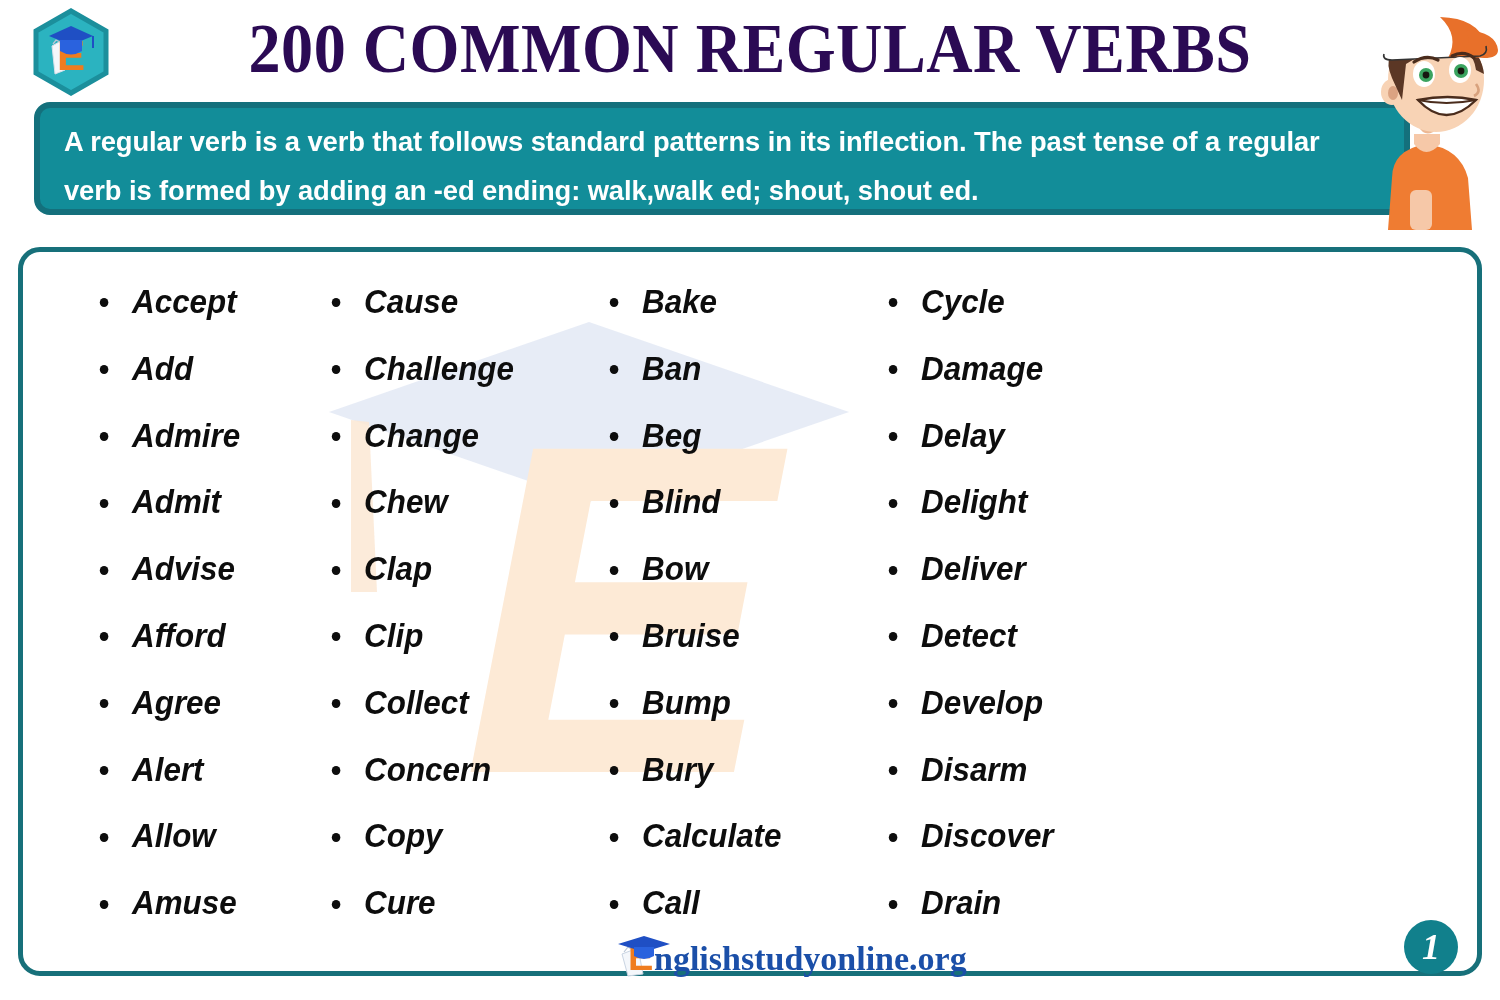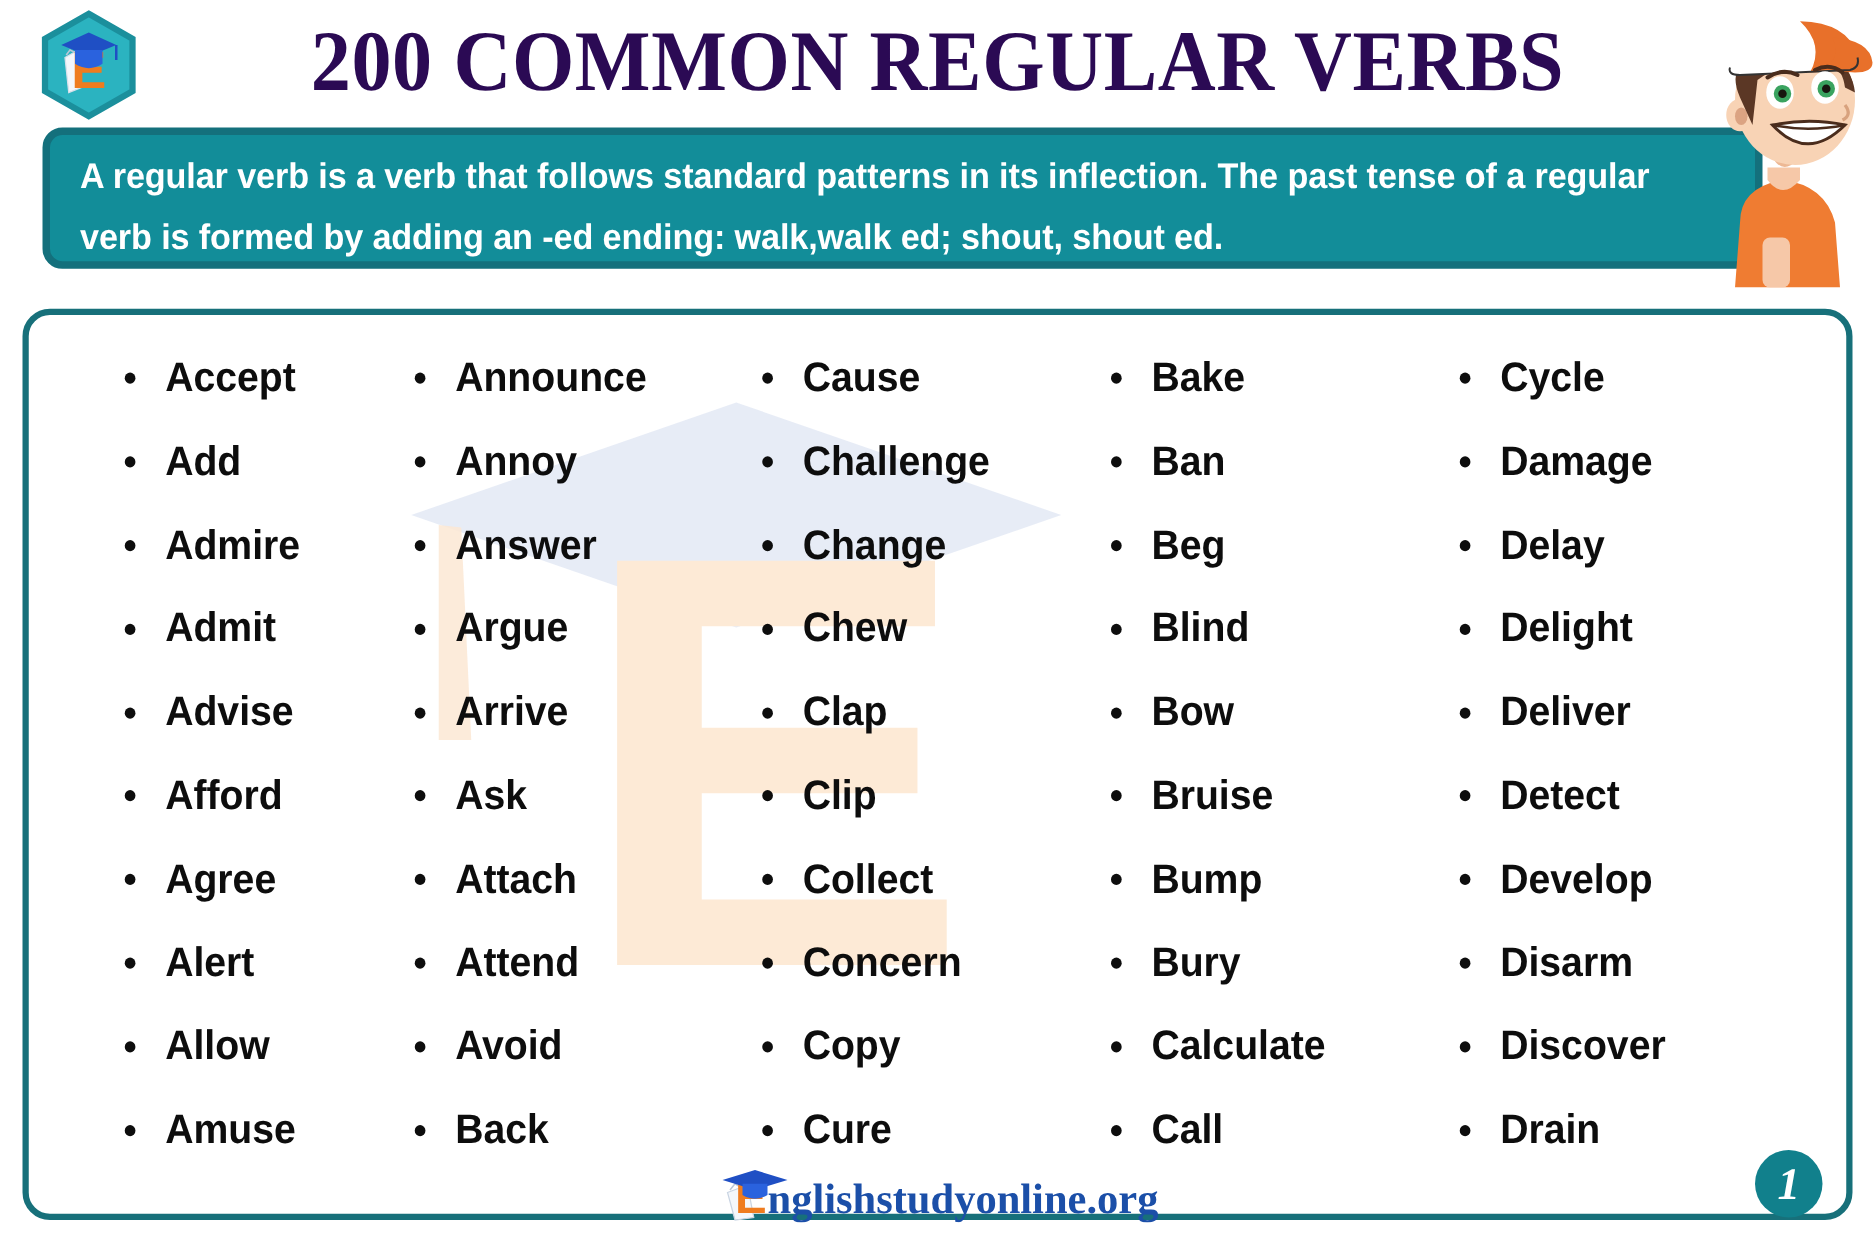--- a/index.html
+++ b/index.html
@@ -82,20 +82,21 @@
 
   
   #verb-card {
     position: absolute;
     left: 18px; top: 247px;
     width: 1464px; height: 729px;
     background: #ffffff;
     border: 5px solid #17707a;
     border-radius: 22px;
     overflow: hidden;
+    font-style: italic;
   }
 
   
   #watermark {
     position: absolute;
     left: 266px; top: 50px;
     width: 700px; height: 600px;
     pointer-events: none;
   }
   #watermark svg { display: block; width: 700px; height: 600px; }
@@ -137,21 +138,21 @@
     left: 4px; top: 50%;
     width: 9px; height: 9px;
     margin-top: -4px;
     border-radius: 50%;
     background: #0d0d0d;
   }
 
   
   #site-logo {
     position: absolute;
-    left: 568px; top: 926px;
+    left: 608px; top: 926px;
     width: 360px; height: 52px;
     z-index: 6;
     text-align: right;
   }
   #site-logo svg { display: block; width: 360px; height: 52px; }
 
   #page-badge {
     position: absolute;
     left: 1404px; top: 920px;
     width: 54px; height: 54px;
@@ -256,32 +257,20 @@
         <div class="verb-item">Admire</div>
         <div class="verb-item">Admit</div>
         <div class="verb-item">Advise</div>
         <div class="verb-item">Afford</div>
         <div class="verb-item">Agree</div>
         <div class="verb-item">Alert</div>
         <div class="verb-item">Allow</div>
         <div class="verb-item">Amuse</div>
       </div>
 
-      <div class="verb-column">
-        <div class="verb-item">Announce</div>
-        <div class="verb-item">Annoy</div>
-        <div class="verb-item">Answer</div>
-        <div class="verb-item">Argue</div>
-        <div class="verb-item">Arrive</div>
-        <div class="verb-item">Ask</div>
-        <div class="verb-item">Attach</div>
-        <div class="verb-item">Attend</div>
-        <div class="verb-item">Avoid</div>
-        <div class="verb-item">Back</div>
-      </div>
 
       <div class="verb-column">
         <div class="verb-item">Cause</div>
         <div class="verb-item">Challenge</div>
         <div class="verb-item">Change</div>
         <div class="verb-item">Chew</div>
         <div class="verb-item">Clap</div>
         <div class="verb-item">Clip</div>
         <div class="verb-item">Collect</div>
         <div class="verb-item">Concern</div>

